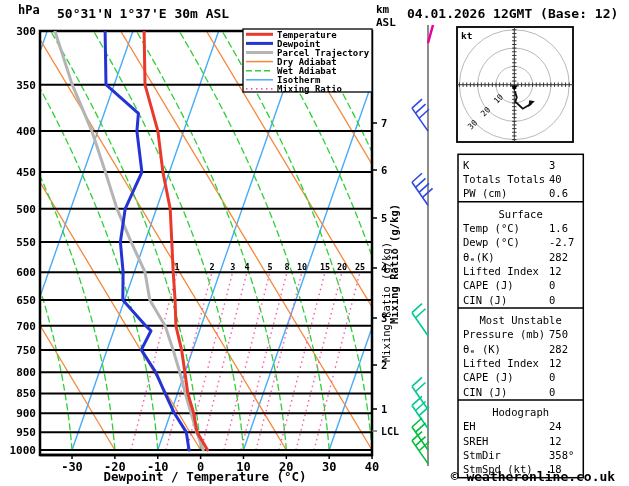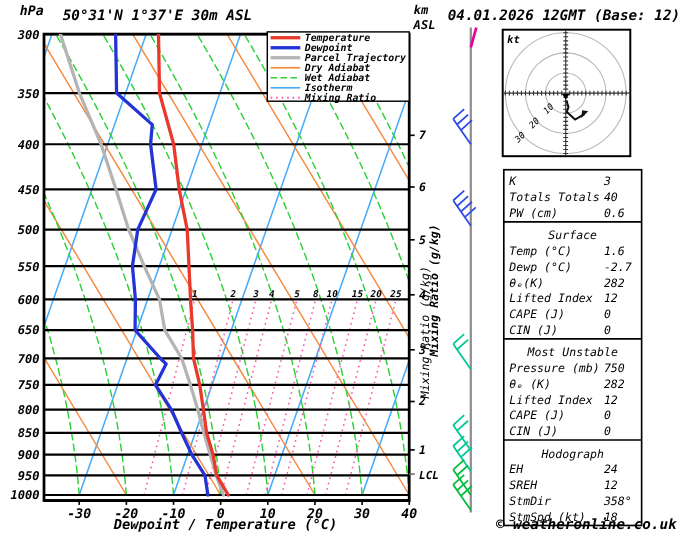--- a/index.html
+++ b/index.html
@@ -1,16 +1,16 @@
 <!DOCTYPE html>
 <html><head>
 <meta charset="utf-8">
 <style>
   html,body{margin:0;padding:0;background:#fff;}
-  #stage{position:relative;width:629px;height:486px;background:#fff;overflow:hidden;font-style:italic;}
+  #stage{position:relative;width:629px;height:486px;background:#fff;overflow:hidden;}
   svg text{font-family:"DejaVu Sans Mono","DejaVu Sans",monospace;fill:#000;}
   .b{font-weight:bold;}
 </style>
 </head>
 <body>
 
 <div id="stage">
 <svg id="chart" width="629" height="486" viewBox="0 0 629 486">
   <defs>
     <clipPath id="plotClip">

